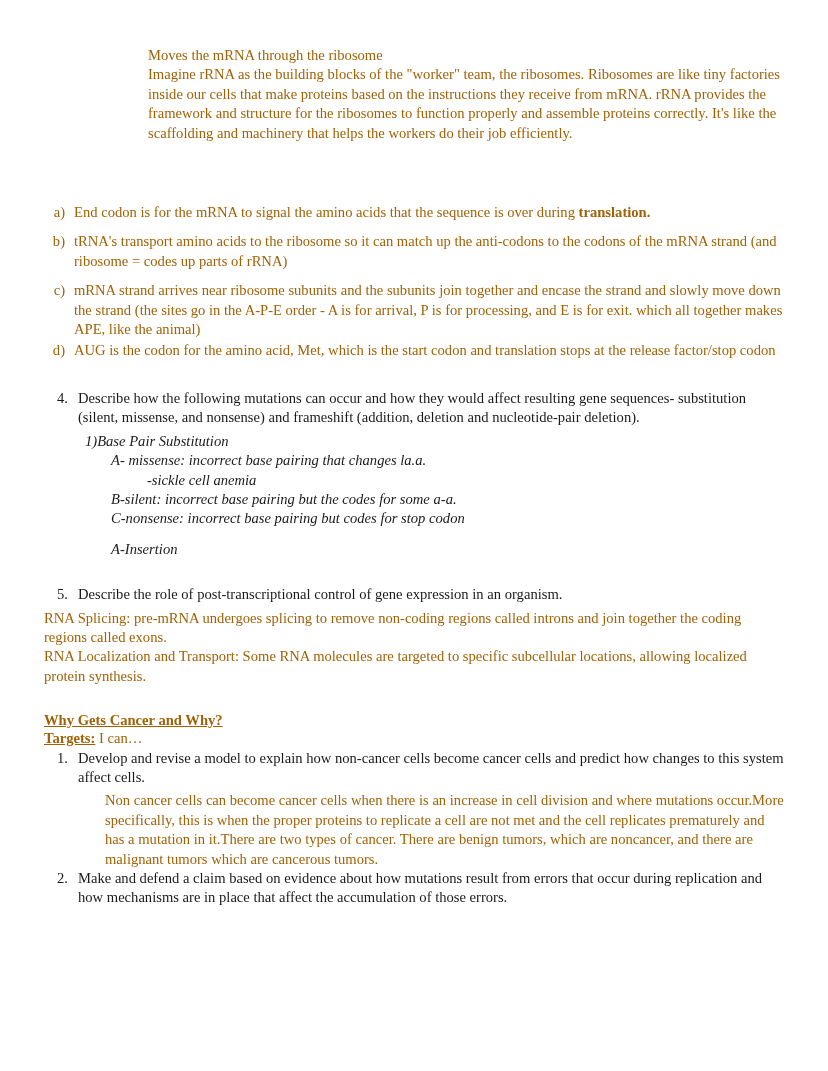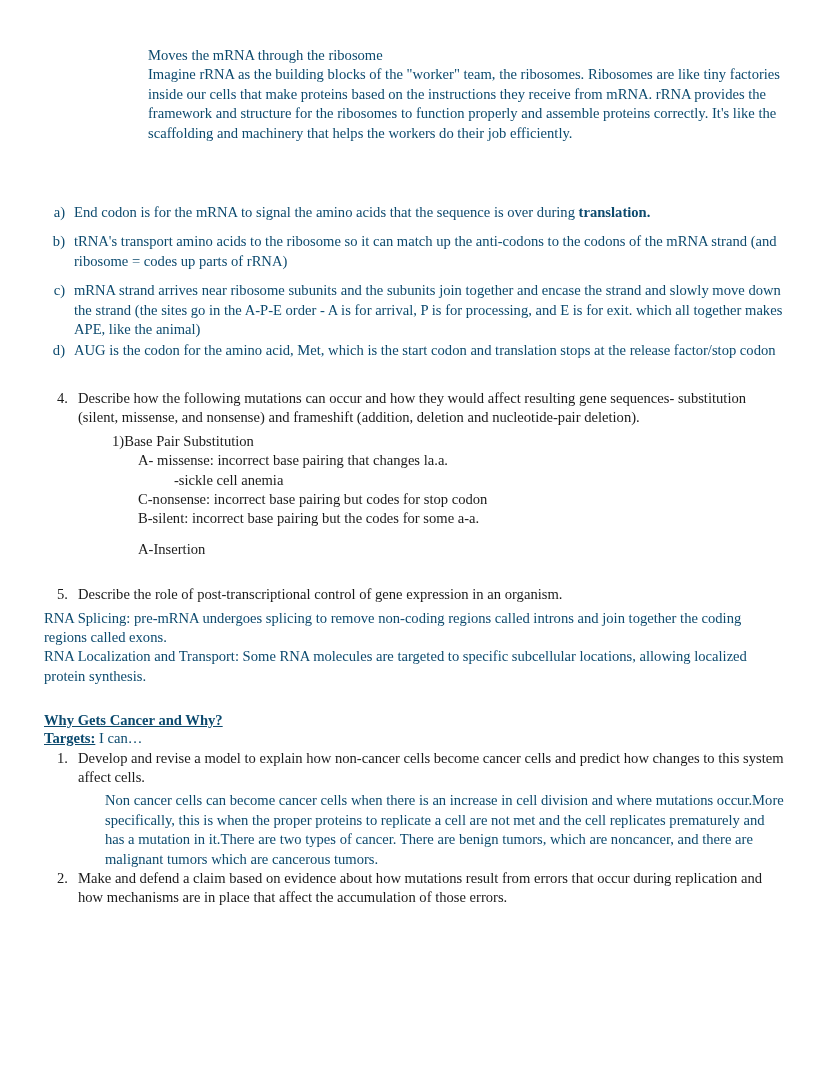--- a/index.html
+++ b/index.html
@@ -13,21 +13,21 @@
   .page {
     position: relative;
     width: 828px;
     height: 1071px;
     background: #ffffff;
     box-sizing: border-box;
     padding: 46px 44px 30px 44px;
     overflow: hidden;
   }
   .green {
-    color: #0c4a6e;
+    color: #a16207;
   }
   .dark {
     color: #1a1a1a;
   }
   .block {
     font-size: 14.6px;
     line-height: 1.33;
   }
   .indent-180 { margin-left: 104px; }
   .para {
@@ -129,26 +129,26 @@
 
   <div class="spacer-md"></div>
 
   <ol class="num">
     <li>
       <span class="marker dark">4.</span>
       <span class="body dark">Describe how the following mutations can occur and how they would affect resulting gene sequences- substitution (silent, missense, and nonsense) and frameshift (addition, deletion and nucleotide-pair deletion).</span>
     </li>
   </ol>
 
-  <div class="block dark" style="margin-left:68px;">
+  <div class="block dark" style="margin-left:41px;font-style:italic;">
     <p class="para">1)Base Pair Substitution</p>
     <p class="para sub-level-1">A- missense: incorrect base pairing that changes la.a.</p>
     <p class="para sub-level-2">-sickle cell anemia</p>
+    <p class="para sub-level-1">B-silent: incorrect base pairing but the codes for some a-a.</p>
     <p class="para sub-level-1">C-nonsense: incorrect base pairing but codes for stop codon</p>
-    <p class="para sub-level-1">B-silent: incorrect base pairing but the codes for some a-a.</p>
     <div class="spacer-sm"></div>
     <p class="para sub-level-1">A-Insertion</p>
   </div>
 
   <div class="spacer-md"></div>
 
   <ol class="num">
     <li>
       <span class="marker dark">5.</span>
       <span class="body dark">Describe the role of post-transcriptional control of gene expression in an organism.</span>

